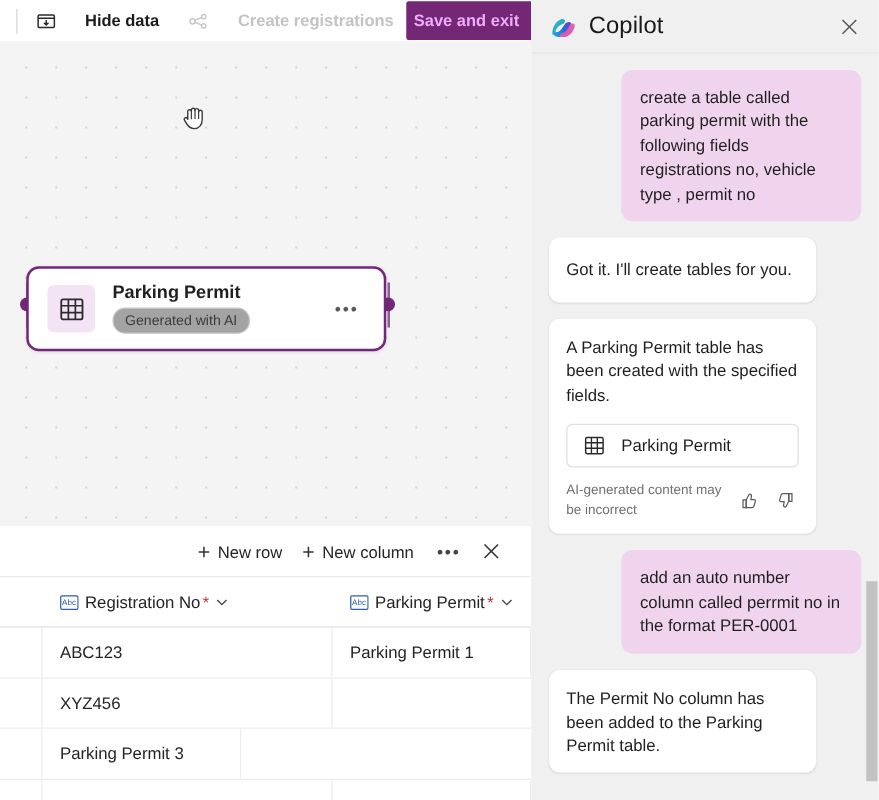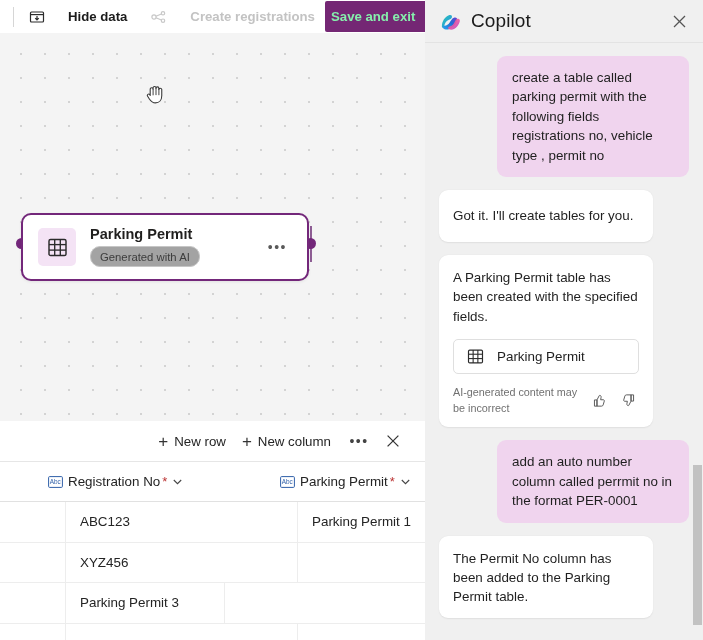--- a/index.html
+++ b/index.html
@@ -46,21 +46,21 @@
   .cmd-ellipsis {
     display: flex; align-items: center; justify-content: center;
     width: 26px; height: 26px; margin-left: 8px;
     border: none; background: transparent; cursor: pointer;
     color: #5a5a5a; font-size: 15px; letter-spacing: 1.2px;
     line-height: 1;
   }
   #save-exit-btn {
     position: absolute; left: 325px; top: 1px;
     height: 31px; width: 108px;
-    background: #742774; color: #86efac;
+    background: #742774; color: #f0abfc;
     border: none;
     font-family: "Liberation Sans", sans-serif;
     font-size: 13.2px; font-weight: bold;
     display: flex; align-items: center;
     box-sizing: border-box;
     cursor: pointer; white-space: nowrap;
     border-radius: 2px;
   }
 
   
@@ -173,21 +173,20 @@
     height: 100%; padding-left: 14px; box-sizing: border-box;
   }
   .hdr-label {
     font-size: 13.4px; color: #242424; white-space: nowrap;
   }
   .hdr-req { color: #b33; font-size: 13px; margin-left: -3px; }
   .hdr-chev { color: #444; font-size: 9px; margin-left: 1px; }
   .grid-row {
     display: flex; height: 39.5px; align-items: center;
     border-bottom: 1px solid #ededed;
-    padding-left: 32px;
   }
   .cell {
     height: 100%; display: flex; align-items: center;
     padding-left: 14px; box-sizing: border-box;
     font-size: 13.4px; color: #242424;
     border-right: 1px solid #ededed;
   }
   .cell.rowhdr { border-right: 1px solid #ededed; padding-left: 0; }
 
   

